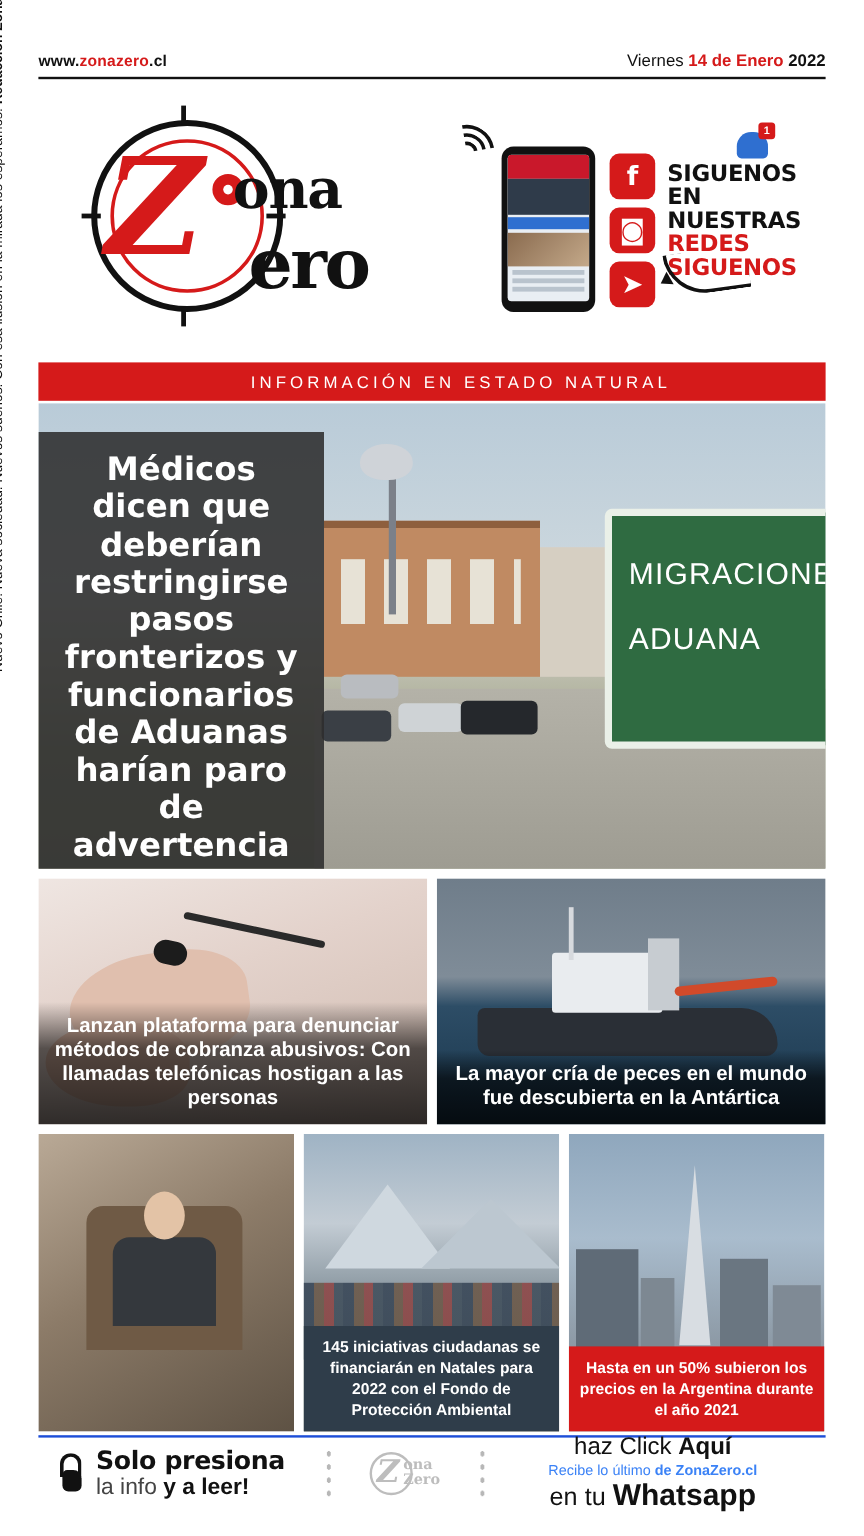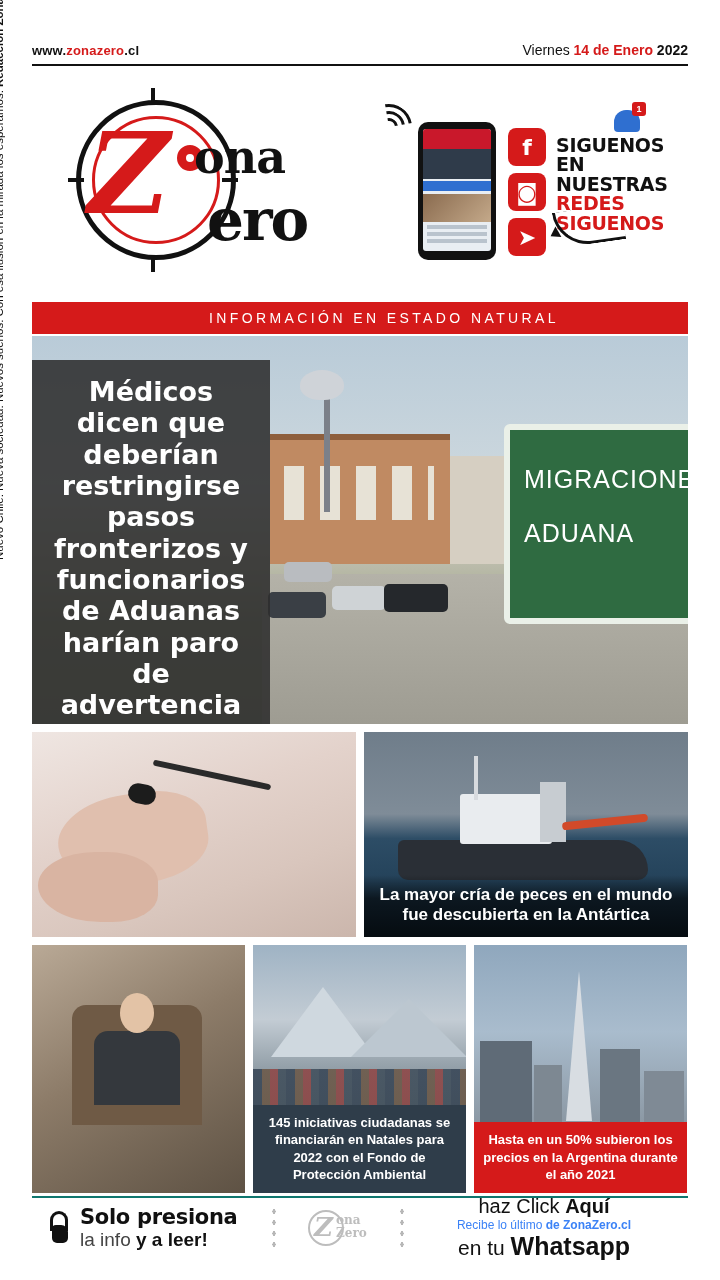--- a/index.html
+++ b/index.html
@@ -515,21 +515,21 @@
     position: absolute;
     bottom: 56px;
     background: #5f6b77;
   }
 
   
   .footer {
     position: absolute;
     left: 32px; top: 1196px;
     width: 656px; height: 62px;
-    border-top: 2px solid #0f766e;
+    border-top: 2px solid #1d4ed8;
     display: flex;
     align-items: center;
   }
   .f-left { width: 238px; display: flex; align-items: center; gap: 8px; padding-left: 14px; }
   .cursor-ic { width: 26px; height: 34px; position: relative; }
   .cursor-ic .ring {
     position: absolute; left: 4px; top: 0;
     width: 18px; height: 20px;
     border: 3px solid #111; border-radius: 9px 9px 0 0; border-bottom: none;
   }
@@ -681,20 +681,21 @@
     </div>
 
     <div class="row2">
       <div class="c-left card">
         <div class="photo-hands photo">
           <div class="hand-shape"></div>
           <div class="hand-shape2"></div>
           <div class="mic-arm"></div>
           <div class="mic-head"></div>
         </div>
+        <div class="cap cap-2">Lanzan plataforma para denunciar métodos de cobranza abusivos: Con llamadas telefónicas hostigan a las personas</div>
       </div>
       <div class="c-right card">
         <div class="photo-ship photo">
           <div class="ship-hull"></div>
           <div class="ship-house"></div>
           <div class="ship-stack"></div>
           <div class="ship-mast"></div>
           <div class="ship-crane"></div>
         </div>
         <div class="cap cap-2">La mayor cría de peces en el mundo fue descubierta en la Antártica</div>

